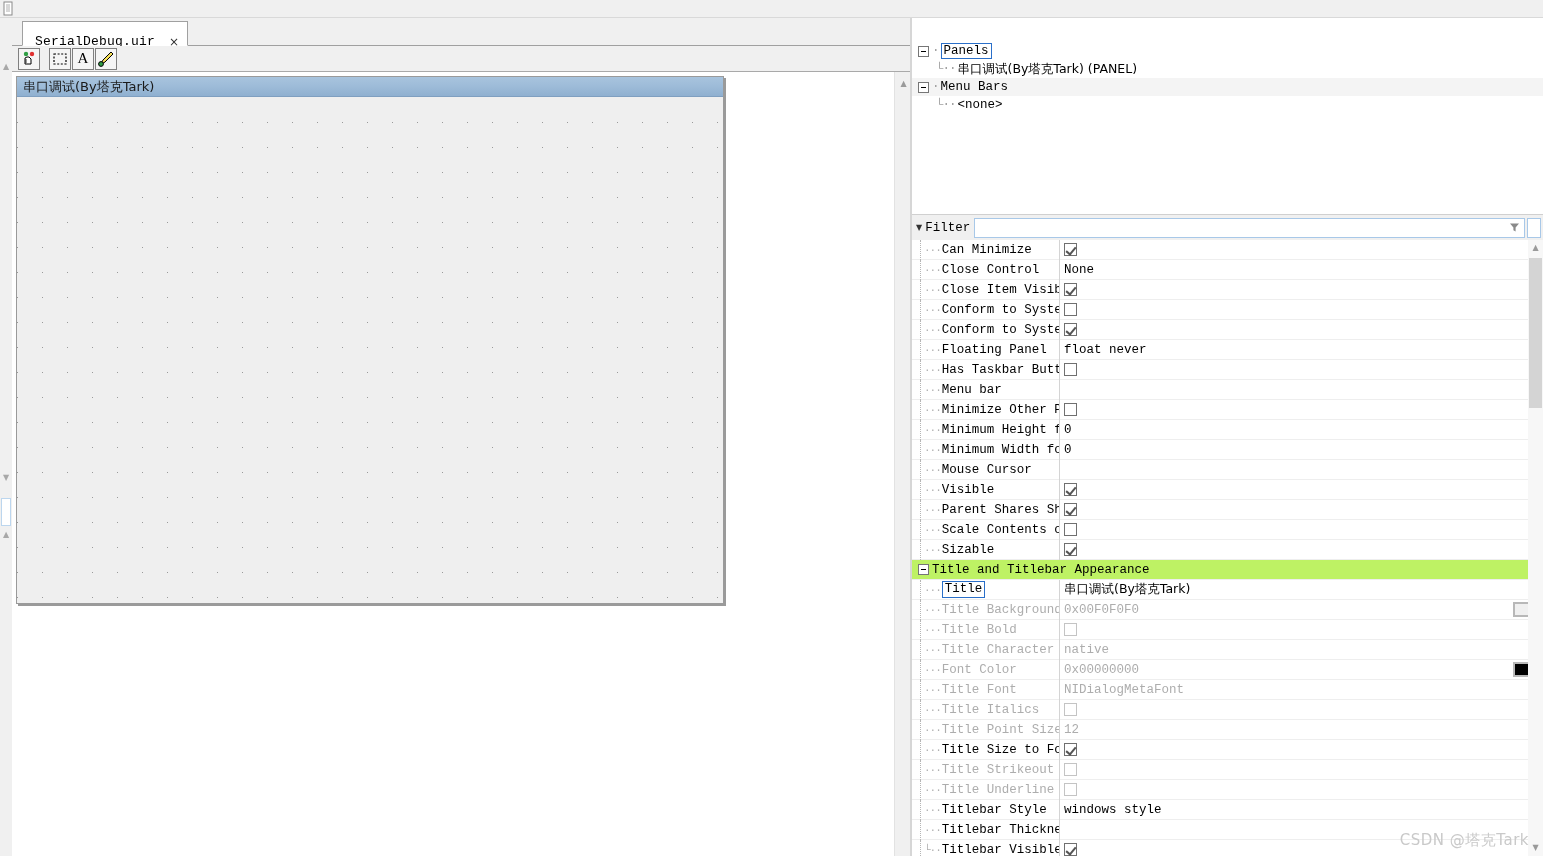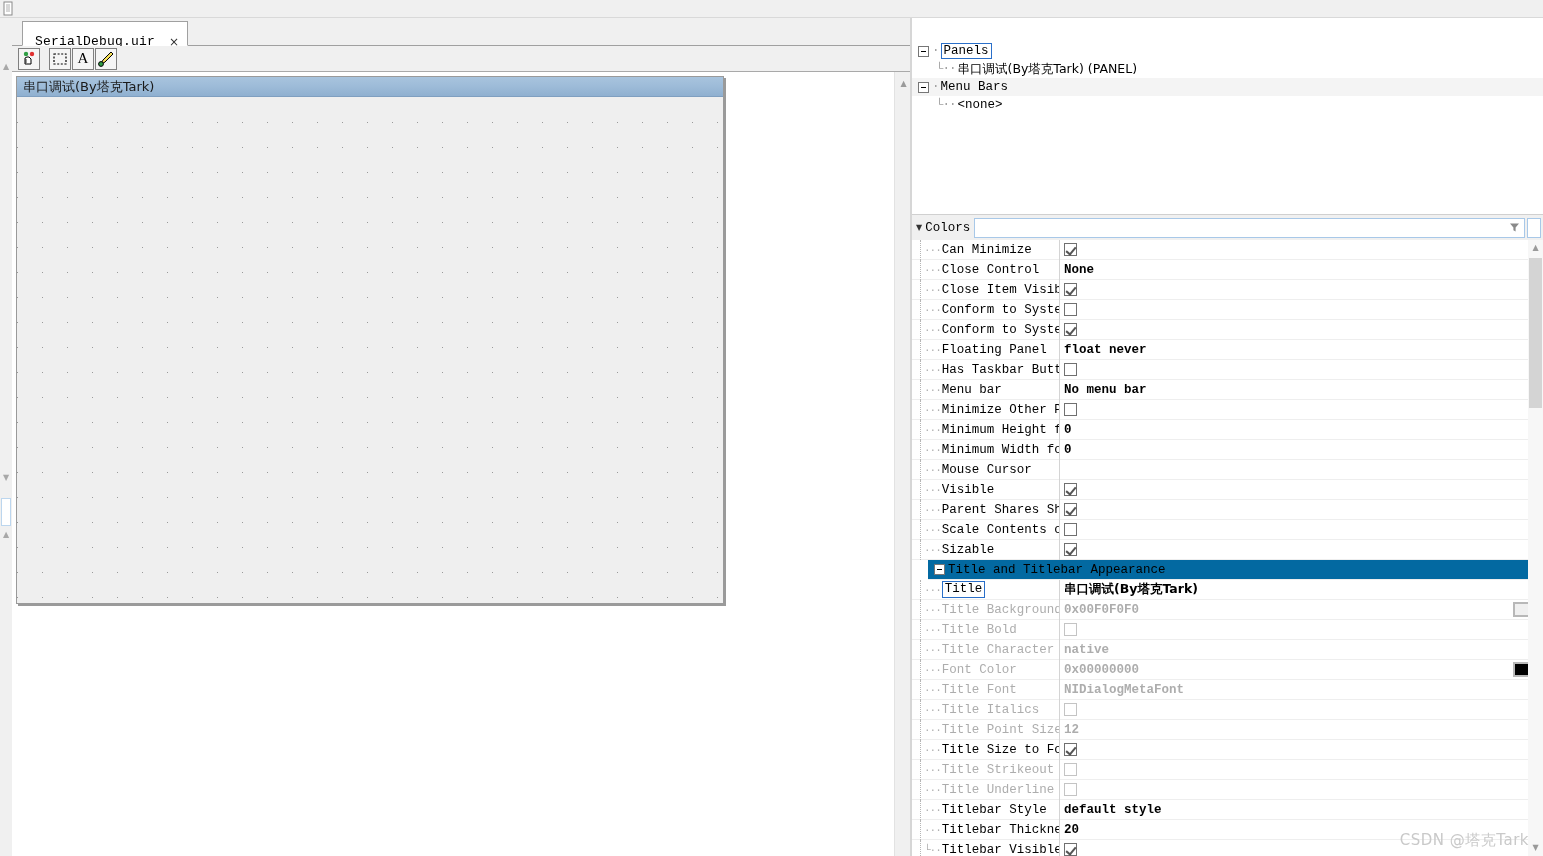--- a/index.html
+++ b/index.html
@@ -188,26 +188,26 @@
     position: absolute; left: 8px; top: 0; width: 1px; height: 20px;
     border-left: 1px dotted #b5b5b5;
   }
   .prop-name .tee {
     color: #b0b0b0; font-size: 11px; margin-right: 1px; margin-left: 6px;
     letter-spacing: -1px;
   }
   .prop-name .ptext { overflow: hidden; }
   .prop-val {
     flex: 1 1 auto; height: 20px; display: flex; align-items: center;
-    padding-left: 4px; overflow: hidden; font-weight: bold;
+    padding-left: 4px; overflow: hidden;
   }
   .prop-row.disabled .ptext,
   .prop-row.disabled .prop-val { color: #adadad; }
   .prop-row.group .prop-name { width: auto; flex: 0 0 auto; border-right: 0; }
-  .prop-row.group { background: #0369a1; margin-left: 16px; }
+  .prop-row.group { background: #bef264; }
   .cb {
     width: 13px; height: 13px; border: 1px solid #707070; background: #fff;
     position: relative; flex: 0 0 auto;
   }
   .cb.dim { border-color: #c4c4c4; }
   .cb.checked::after {
     content: ""; position: absolute; left: 3px; top: 1px;
     width: 4px; height: 8px; border: solid #555; border-width: 0 2px 2px 0;
     transform: rotate(40deg);
   }
@@ -326,21 +326,21 @@
       </div>
       <div class="tree-row" style="padding-left:24px">
         <span class="dots">└··</span>
         <span>&lt;none&gt;</span>
       </div>
     </div>
 
     <div class="filterbar">
       <div class="filter-label">
         <span class="filter-caret">▼</span>
-        <span>Colors</span>
+        <span>Filter</span>
       </div>
       <div class="filter-input">
         <input type="text" placeholder="" style="">
         <svg class="funnel" viewBox="0 0 11 11">
           <path d="M1 1.5 H10 L6.6 5.5 V9.5 L4.4 8.3 V5.5 Z" fill="#8a8a8a"></path>
         </svg>
       </div>
       <div class="filter-extra"></div>
     </div>
 
@@ -414,23 +414,20 @@
           <div class="prop-val">
             <span class="cb"></span>
           </div>
         </div>
         <div class="prop-row">
           <div class="prop-name">
             <span class="guide"></span>
             <span class="tee">···</span>
             <span class="ptext">Menu bar</span>
           </div>
-          <div class="prop-val">
-            <span>No menu bar</span>
-          </div>
         </div>
         <div class="prop-row">
           <div class="prop-name">
             <span class="guide"></span>
             <span class="tee">···</span>
             <span class="ptext">Minimize Other Panels</span>
           </div>
           <div class="prop-val">
             <span class="cb"></span>
           </div>
@@ -620,31 +617,28 @@
             <span class="cb dim"></span>
           </div>
         </div>
         <div class="prop-row">
           <div class="prop-name">
             <span class="guide"></span>
             <span class="tee">···</span>
             <span class="ptext">Titlebar Style</span>
           </div>
           <div class="prop-val">
-            <span>default style</span>
+            <span>windows style</span>
           </div>
         </div>
         <div class="prop-row">
           <div class="prop-name">
             <span class="guide"></span>
             <span class="tee">···</span>
             <span class="ptext">Titlebar Thickness</span>
-          </div>
-          <div class="prop-val">
-            <span>20</span>
           </div>
         </div>
         <div class="prop-row">
           <div class="prop-name">
             <span class="guide"></span>
             <span class="tee">└··</span>
             <span class="ptext">Titlebar Visible</span>
           </div>
           <div class="prop-val">
             <span class="cb checked"></span>

